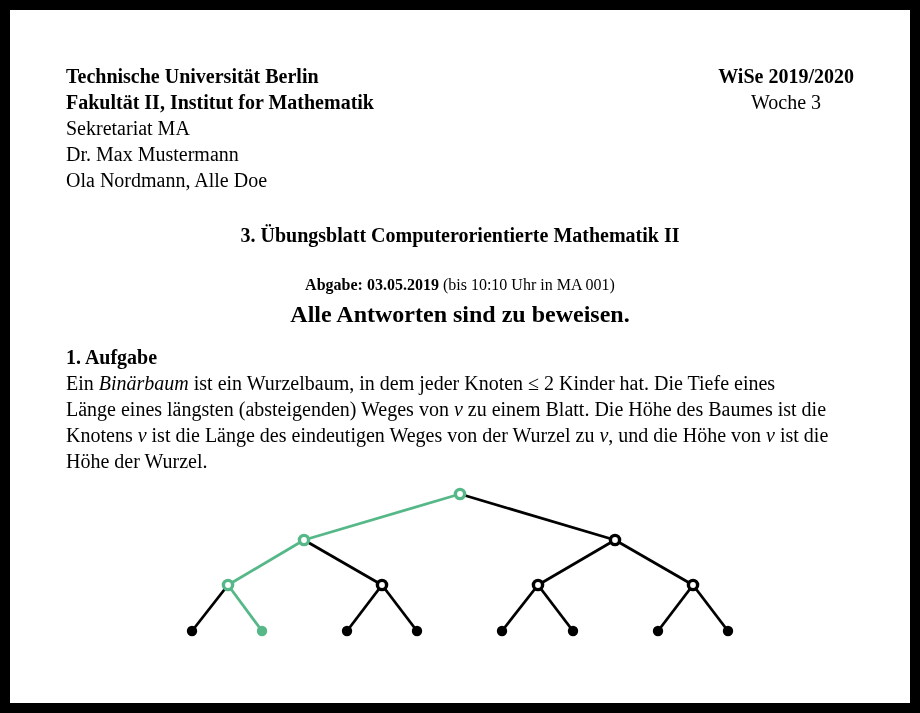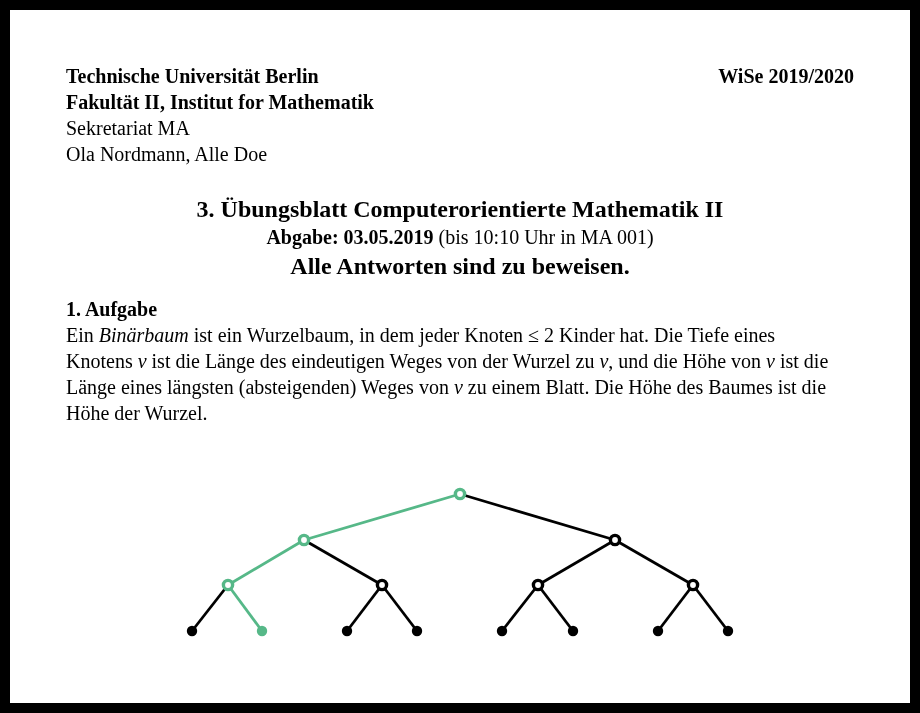--- a/index.html
+++ b/index.html
@@ -15,22 +15,22 @@
     overflow: hidden;
   }
   .content { padding: 53px 56px 0 56px; }
 
   .header-row { display: flex; justify-content: space-between; align-items: flex-start; }
   .header-left div, .header-right div { font-size: 20px; line-height: 26px; }
   .header-right { text-align: center; }
   .bold { font-weight: 700; }
 
   .center-block { text-align: center; }
-  .doc-title { font-size: 24px; line-height: 30px; font-weight: 700; margin-top: 27px; }
-  .deadline-line { font-size: 20px; line-height: 26px; margin-top: 0; }
+  .doc-title { font-size: 20px; line-height: 30px; font-weight: 700; margin-top: 27px; }
+  .deadline-line { font-size: 16px; line-height: 26px; margin-top: 22px; }
   .proof-note { font-size: 24px; line-height: 26px; font-weight: 700; margin-top: 3px; }
 
   .exercise-row {
     display: flex; justify-content: space-between; align-items: flex-start;
     margin-top: 17px; font-size: 20px; line-height: 26px;
   }
   .exercise-heading { font-weight: 700; }
 
   .paragraph { margin-top: 0; font-size: 20px; }
   .par-line { line-height: 26px; white-space: pre; }
@@ -42,41 +42,43 @@
 <body>
 
 <div class="page">
   <div class="content">
 
     <div class="header-row">
       <div class="header-left">
         <div class="bold">Technische Universität Berlin</div>
         <div class="bold">Fakultät II, Institut for Mathematik</div>
         <div>Sekretariat MA</div>
+        <div>Dr. Max Mustermann</div>
         <div>Ola Nordmann, Alle Doe</div>
       </div>
       <div class="header-right">
         <div class="bold">WiSe 2019/2020</div>
+        <div>Woche 3</div>
       </div>
     </div>
 
     <div class="center-block">
       <div class="doc-title">3. Übungsblatt Computerorientierte Mathematik II</div>
       <div class="deadline-line"><span class="bold">Abgabe: 03.05.2019</span><span> (bis 10:10 Uhr in MA 001)</span></div>
       <div class="proof-note">Alle Antworten sind zu beweisen.</div>
     </div>
 
     <div class="exercise-row">
       <div class="exercise-heading">1. Aufgabe</div>
     </div>
 
     <div class="paragraph">
         <div class="par-line"><span>Ein </span><span class="it">Binärbaum</span><span> ist ein Wurzelbaum, in dem jeder Knoten ≤ 2 Kinder hat. Die Tiefe eines</span></div>
+        <div class="par-line"><span>Länge eines längsten (absteigenden) Weges von </span><span class="it">v</span><span> zu einem Blatt. Die Höhe des Baumes ist die</span></div>
         <div class="par-line"><span>Knotens </span><span class="it">v</span><span> ist die Länge des eindeutigen Weges von der Wurzel zu </span><span class="it">v</span><span>, und die Höhe von </span><span class="it">v</span><span> ist die</span></div>
-        <div class="par-line"><span>Länge eines längsten (absteigenden) Weges von </span><span class="it">v</span><span> zu einem Blatt. Die Höhe des Baumes ist die</span></div>
         <div class="par-line"><span>Höhe der Wurzel.</span></div>
       </div>
 
   </div>
 
   <svg class="tree-svg" viewBox="0 0 900 220" xmlns="http://www.w3.org/2000/svg">
       <line x1="450" y1="24" x2="294" y2="70" stroke="#56b888" stroke-width="2.8"></line>
       <line x1="450" y1="24" x2="605" y2="70" stroke="#000000" stroke-width="2.8"></line>
       <line x1="294" y1="70" x2="218" y2="115" stroke="#56b888" stroke-width="2.8"></line>
       <line x1="294" y1="70" x2="372" y2="115" stroke="#000000" stroke-width="2.8"></line>

